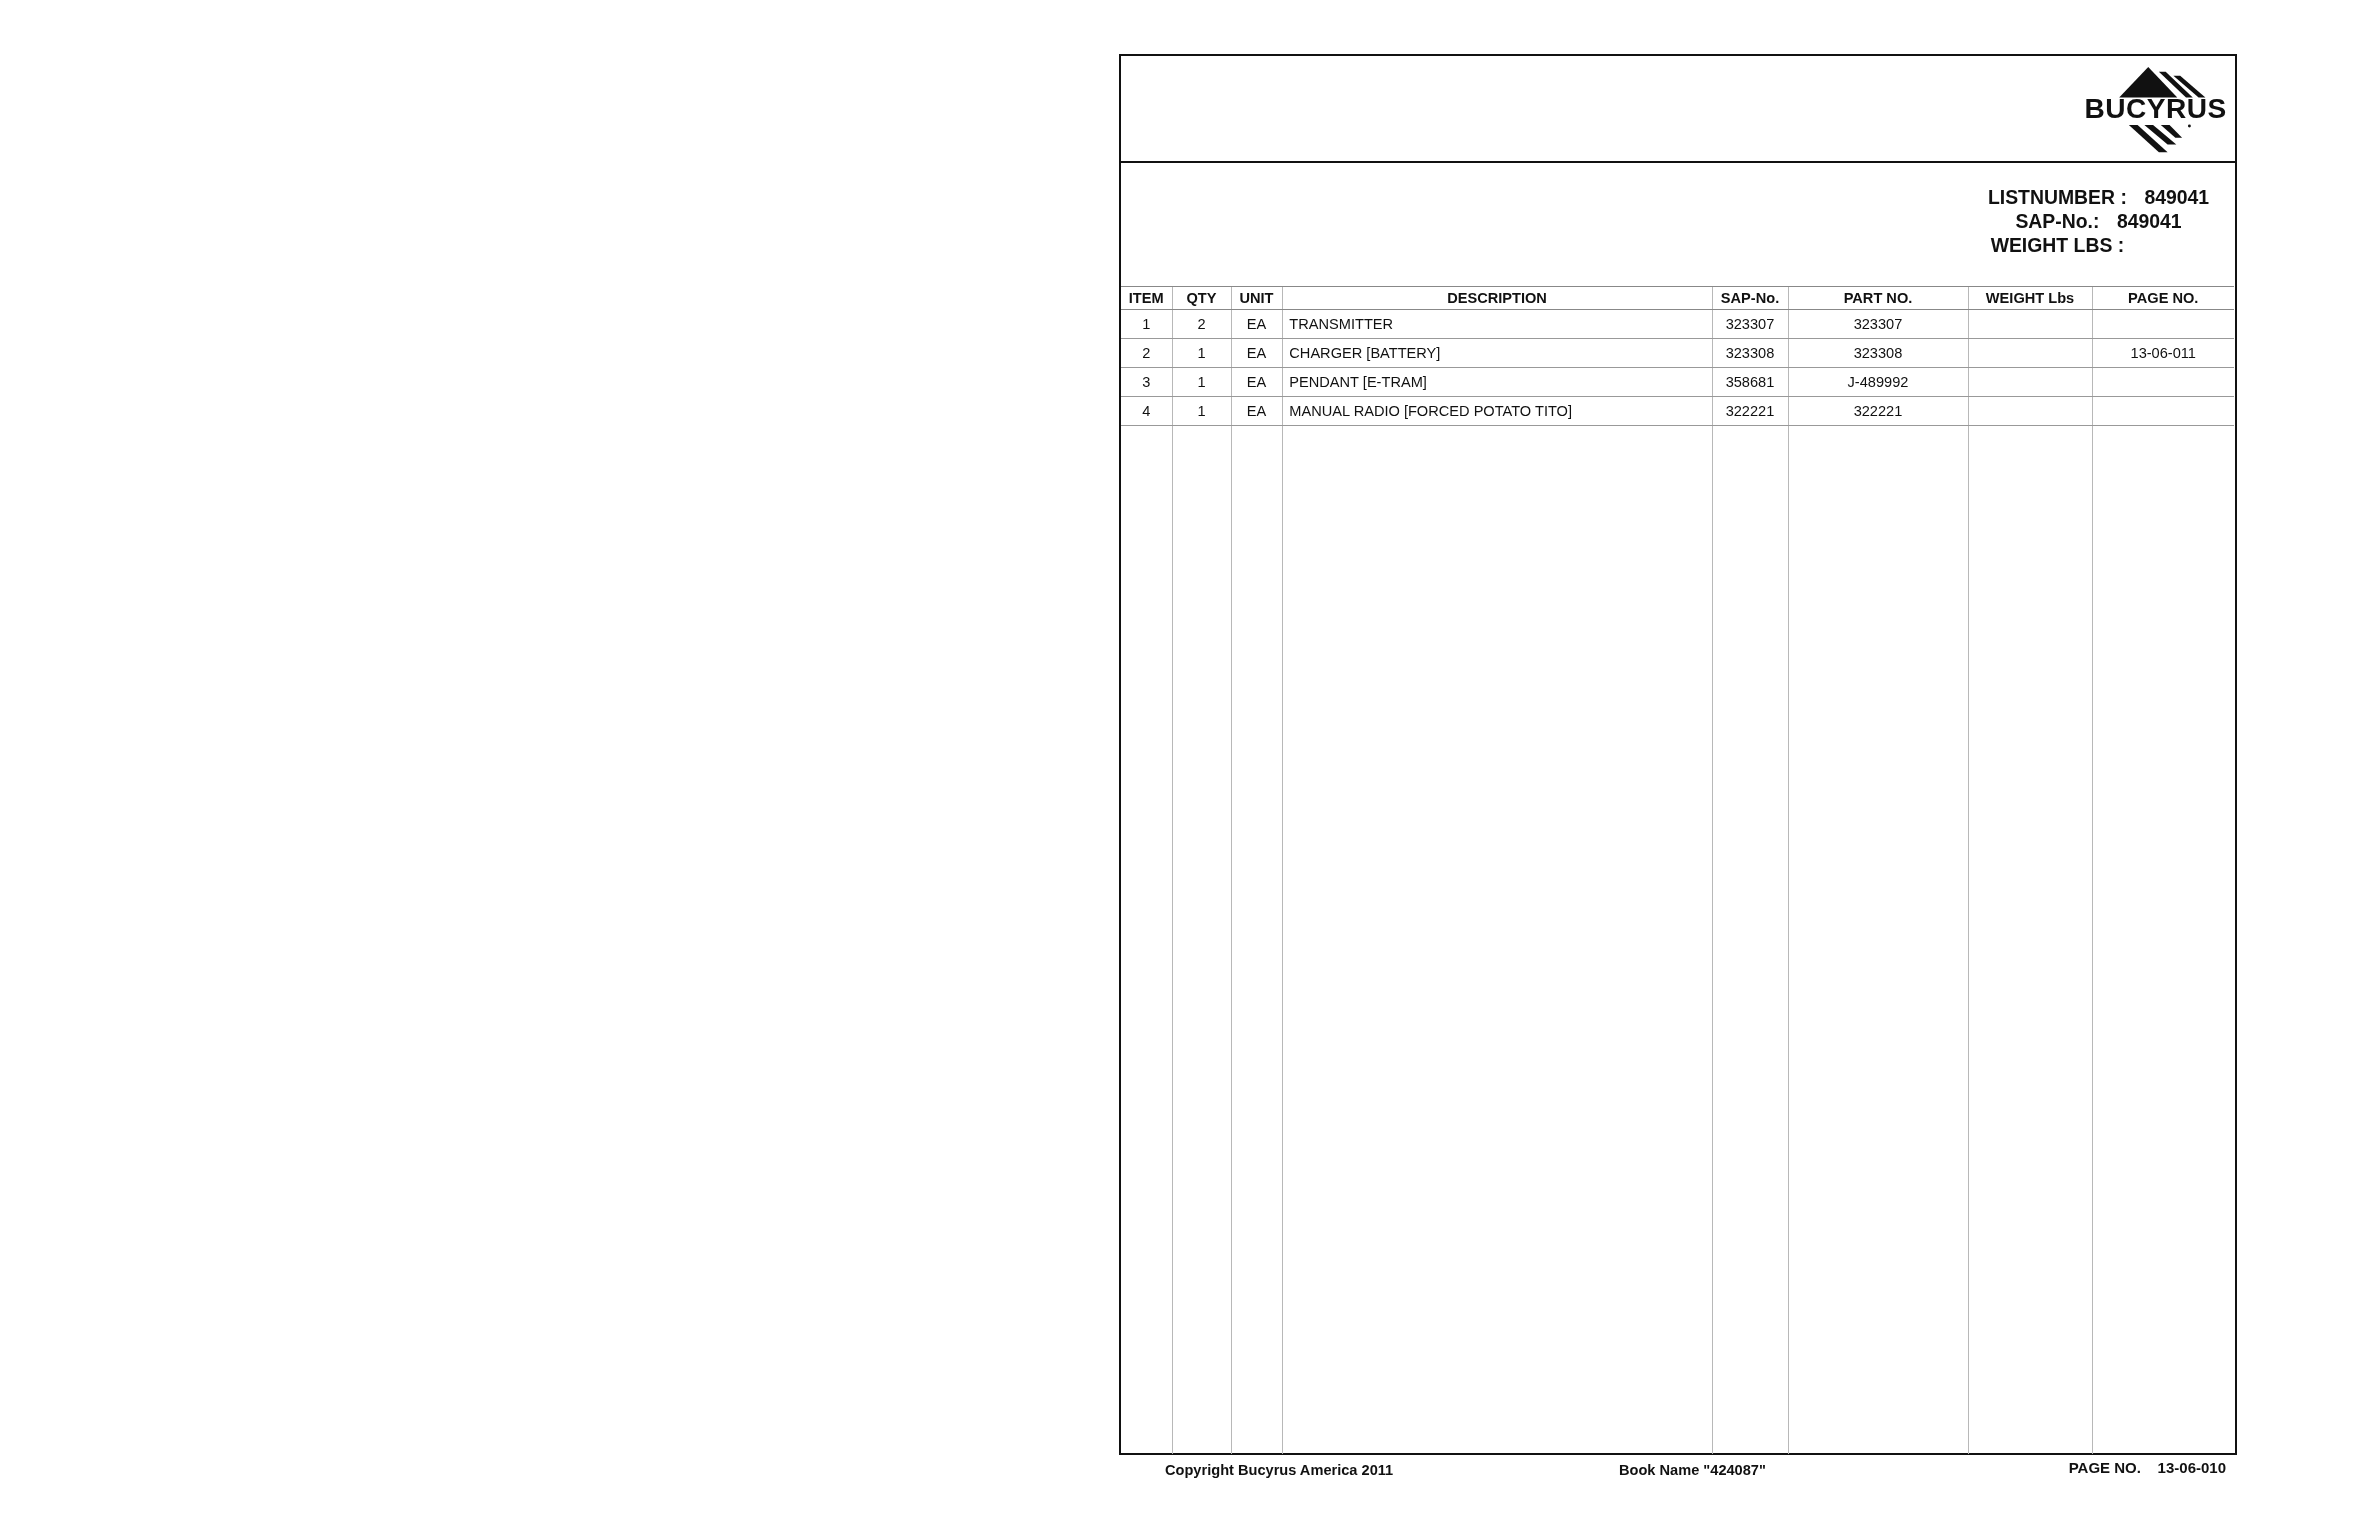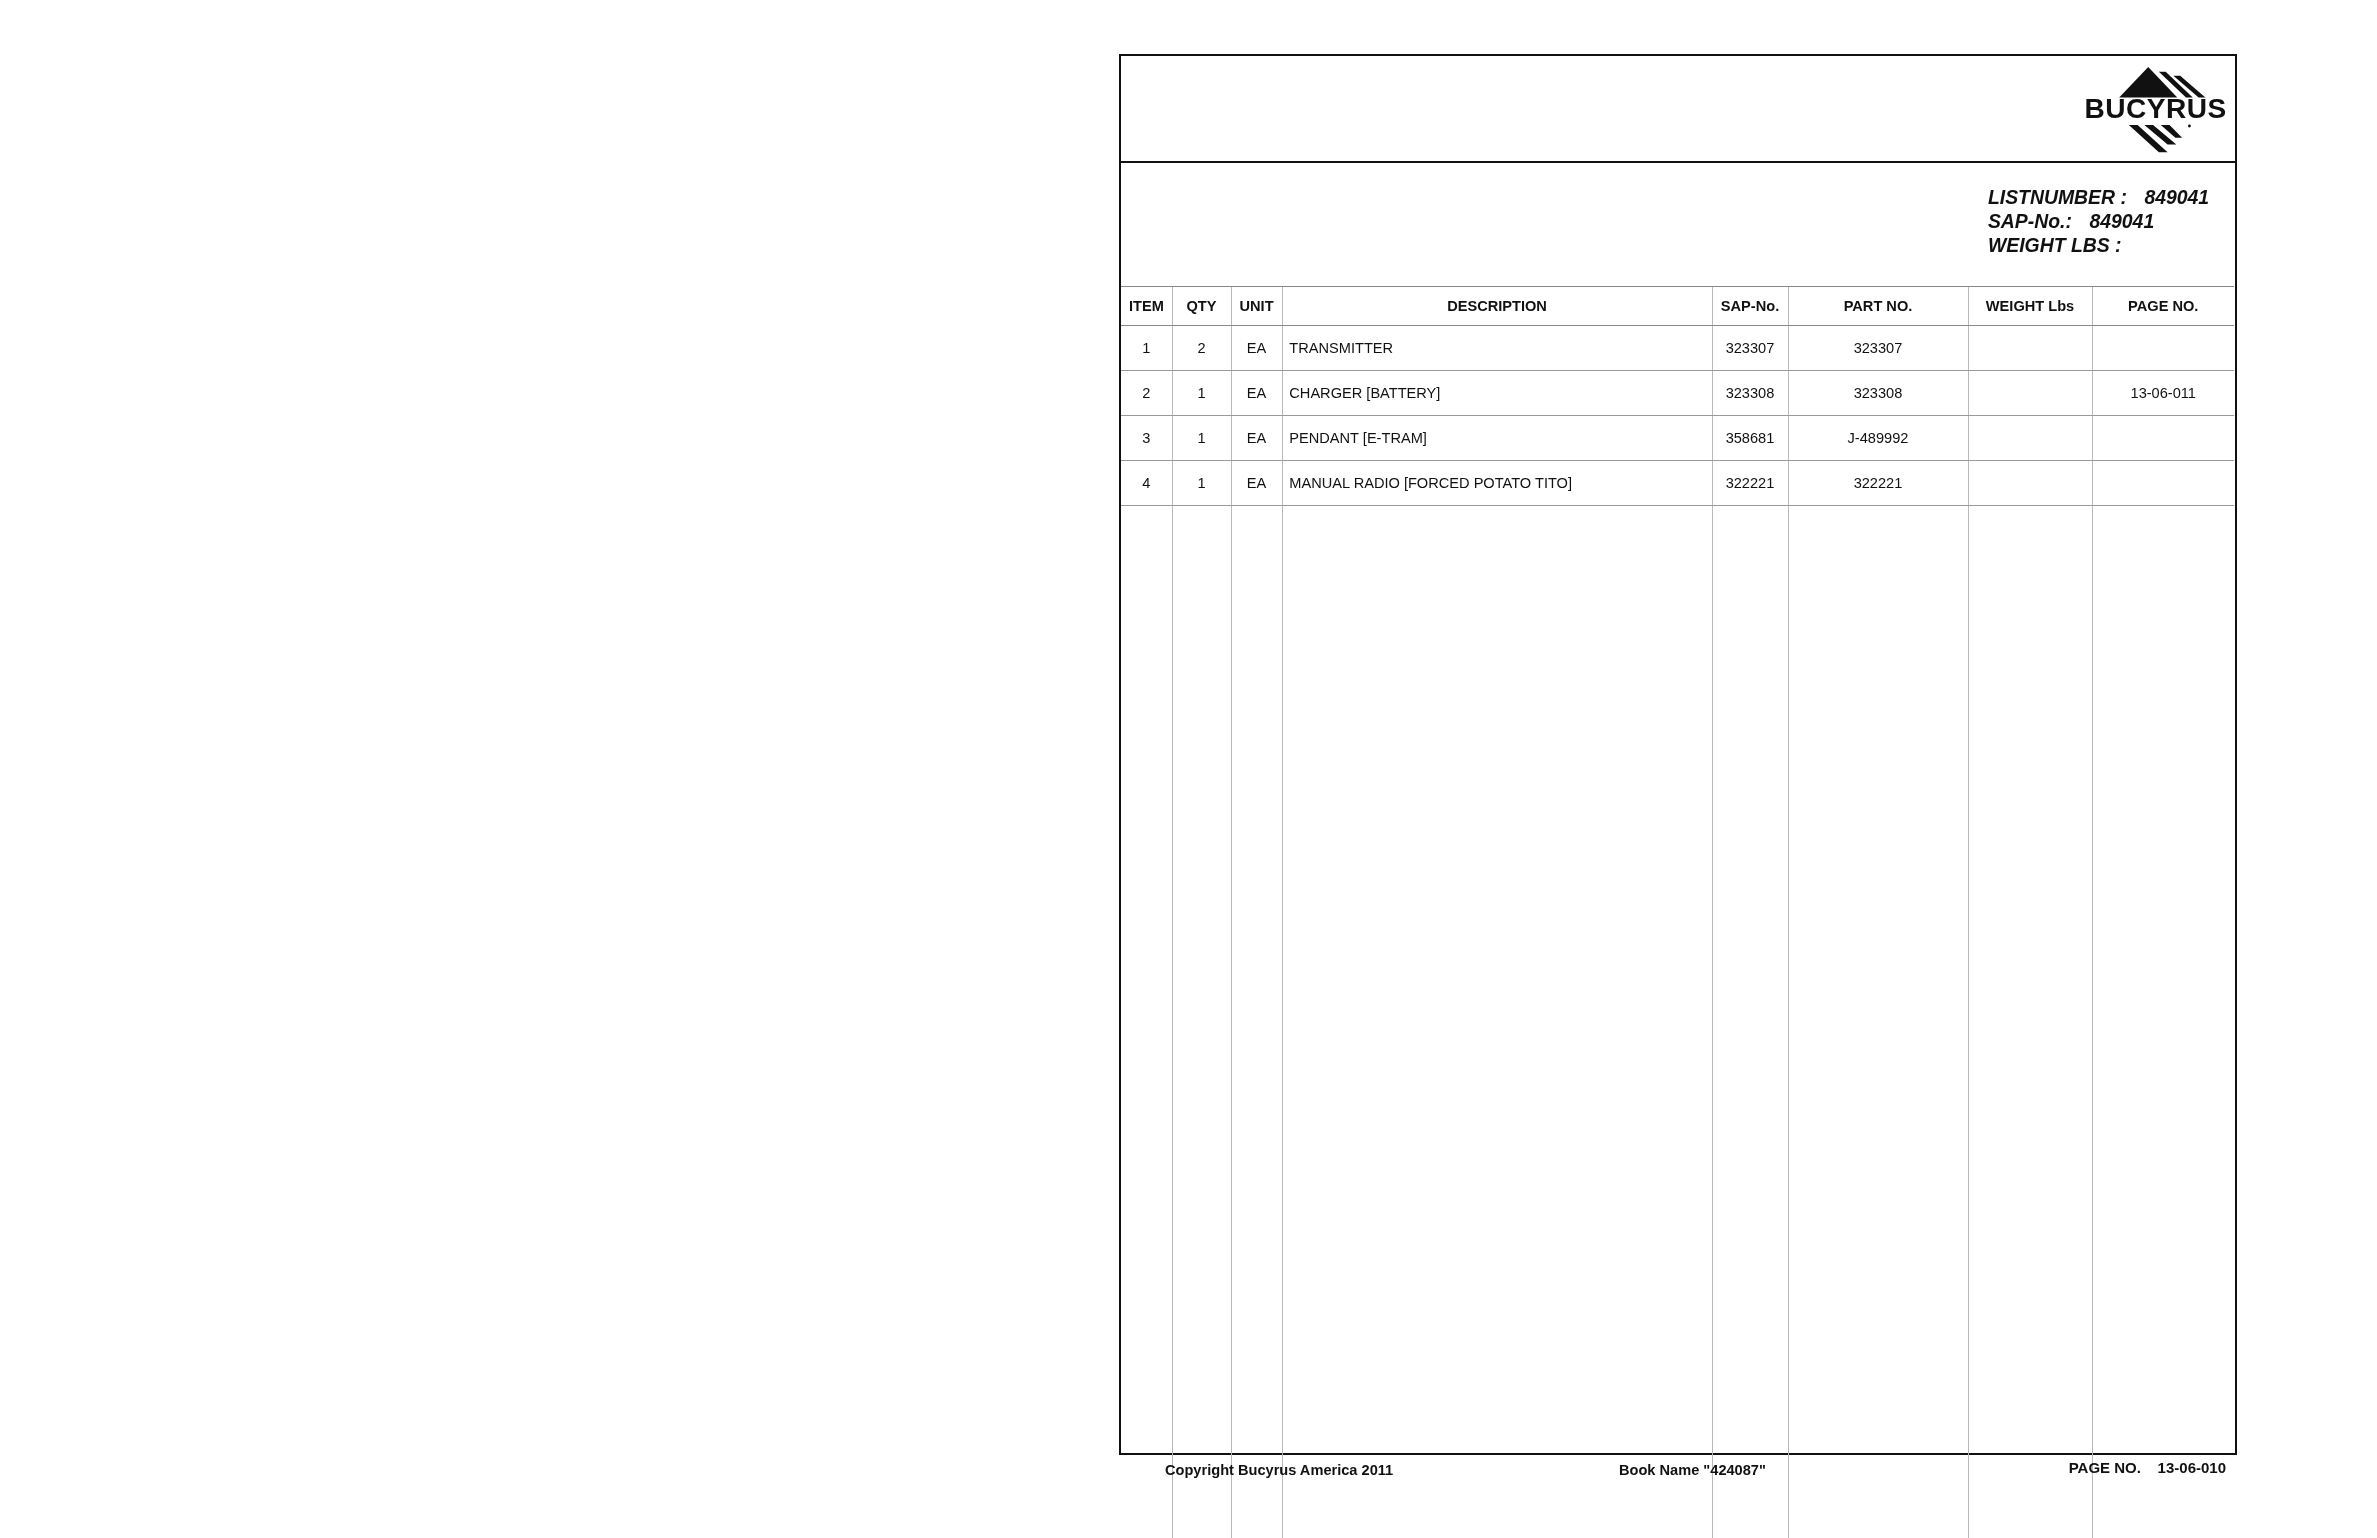--- a/index.html
+++ b/index.html
@@ -8,25 +8,25 @@
   .frame { position:absolute; left:1119px; top:54px; width:1118px; height:1401px;
            border:2.4px solid #111; box-sizing:border-box; }
   .hdr-divider { position:absolute; left:0; right:0; top:105px; height:0; border-top:2.4px solid #111; }
   .company { position:absolute; left:8.7px; top:2.9px; }
   .company-name { font-weight:bold; font-size:24px; line-height:28px; margin-left:3.9px; }
   .addr { font-weight:bold; font-size:15.5px; line-height:19.4px; }
   .logo { position:absolute; right:8.7px; top:9.7px; width:141px; height:92px; }
   .title-block { position:absolute; left:8.7px; top:129px; font-weight:bold; font-size:19.4px; line-height:24px; }
   .title-block .row { white-space:pre; }
   .meta-block { position:absolute; right:12.6px; top:129px; font-weight:bold; font-size:19.4px; line-height:24px; }
-  .meta-row { display:flex; justify-content:flex-start;font-style:italic; }
+  .meta-row { display:flex; justify-content:center; }
   .meta-label { text-align:right; }
   .meta-value { width:78px; text-align:left; padding-left:17.5px; box-sizing:content-box; }
   table.items { position:absolute; left:0; top:230px; width:1113px; border-collapse:collapse; table-layout:fixed; }
-  table.items th, table.items td { border-left:1px solid #b8b8b8; padding:8px; font-size:14.6px; text-align:center;
+  table.items th, table.items td { border-left:1px solid #b8b8b8; padding:0; font-size:14.6px; text-align:center;
         overflow:hidden; white-space:nowrap; }
   table.items th:first-child, table.items td:first-child { border-left:none; }
   table.items th { font-weight:bold; height:22px; border-top:1.5px solid #888; border-bottom:1.5px solid #888; }
   table.items td { height:28px; border-bottom:1.5px solid #999; }
   table.items td.desc { text-align:left; padding-left:6.8px;margin-left:44px; }
   table.items tr.filler td { height:1028px; border-bottom:none; }
   .footer-copy { position:absolute; left:1128px; top:1462px; font-weight:bold; font-size:14.6px; width:238px; overflow:hidden; white-space:nowrap;margin-left:37px; }
   .footer-book { position:absolute; left:1619px; top:1462px; font-weight:bold; font-size:14.6px; white-space:nowrap; }
   .footer-page { position:absolute; right:151px; top:1459px; font-weight:bold; font-size:15px; white-space:pre; }
 </style>

